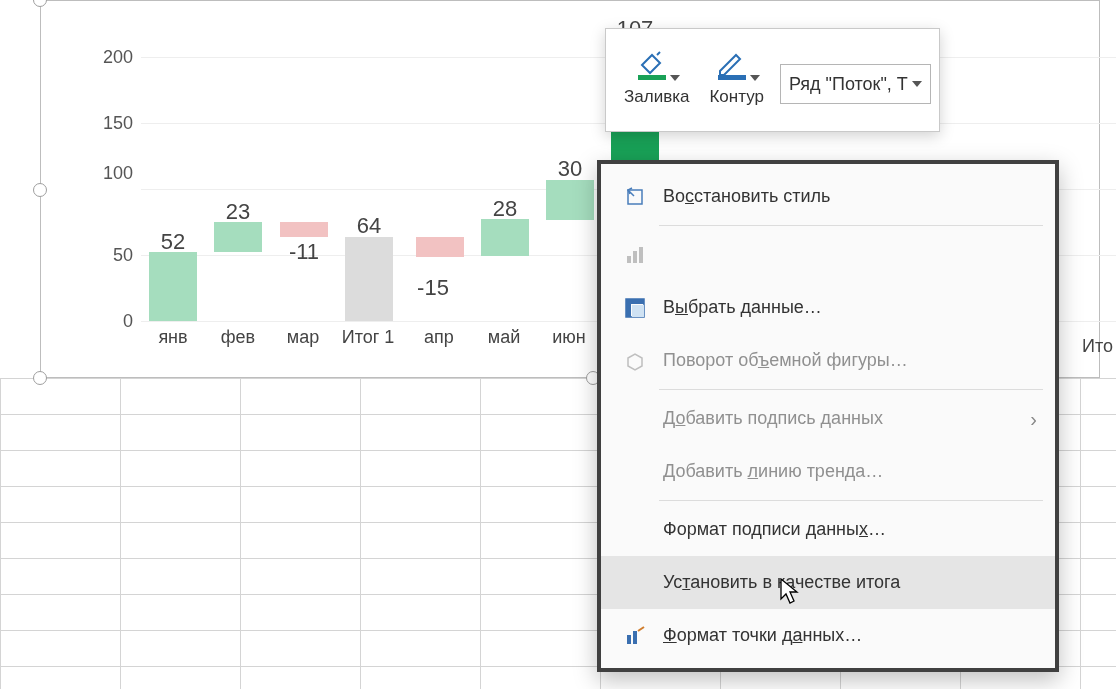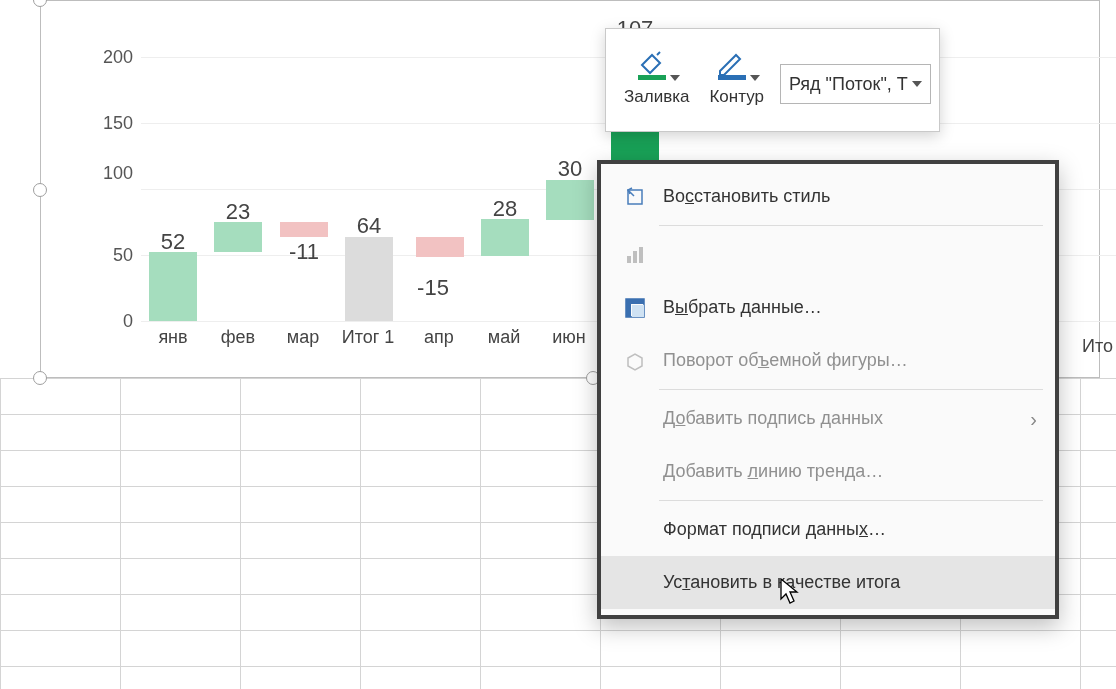--- a/index.html
+++ b/index.html
@@ -297,17 +297,27 @@
   <div class="ctx-item">
     <span class="ctx-icon"></span>
     <span class="ctx-text">Формат подписи данны<u class="mn">х</u>…</span>
   </div>
 
   <div class="ctx-item hover">
     <span class="ctx-icon"></span>
     <span class="ctx-text">Ус<u class="mn">т</u>ановить в качестве итога</span>
   </div>
 
+  <div class="ctx-item">
+    <span class="ctx-icon">
+      <svg width="22" height="22" viewBox="0 0 22 22">
+          <rect x="3" y="10" width="4" height="9" fill="#3a6fb0"></rect>
+          <rect x="9" y="6" width="4" height="13" fill="#3a6fb0"></rect>
+          <path d="M14 6 L20 2" stroke="#d07c2c" stroke-width="2"></path>
+        </svg>
+    </span>
+    <span class="ctx-text"><u class="mn">Ф</u>ормат точки д<u class="mn">а</u>нных…</span>
+  </div>
 </div>
 
 <svg class="cursor" width="22" height="28" viewBox="0 0 22 28">
   <path d="M1 1 L1 21 L6 16 L10 25 L14 23 L10 14 L17 14 Z" fill="#fff" stroke="#000" stroke-width="1.3"></path>
 </svg>
 
 </body></html>

